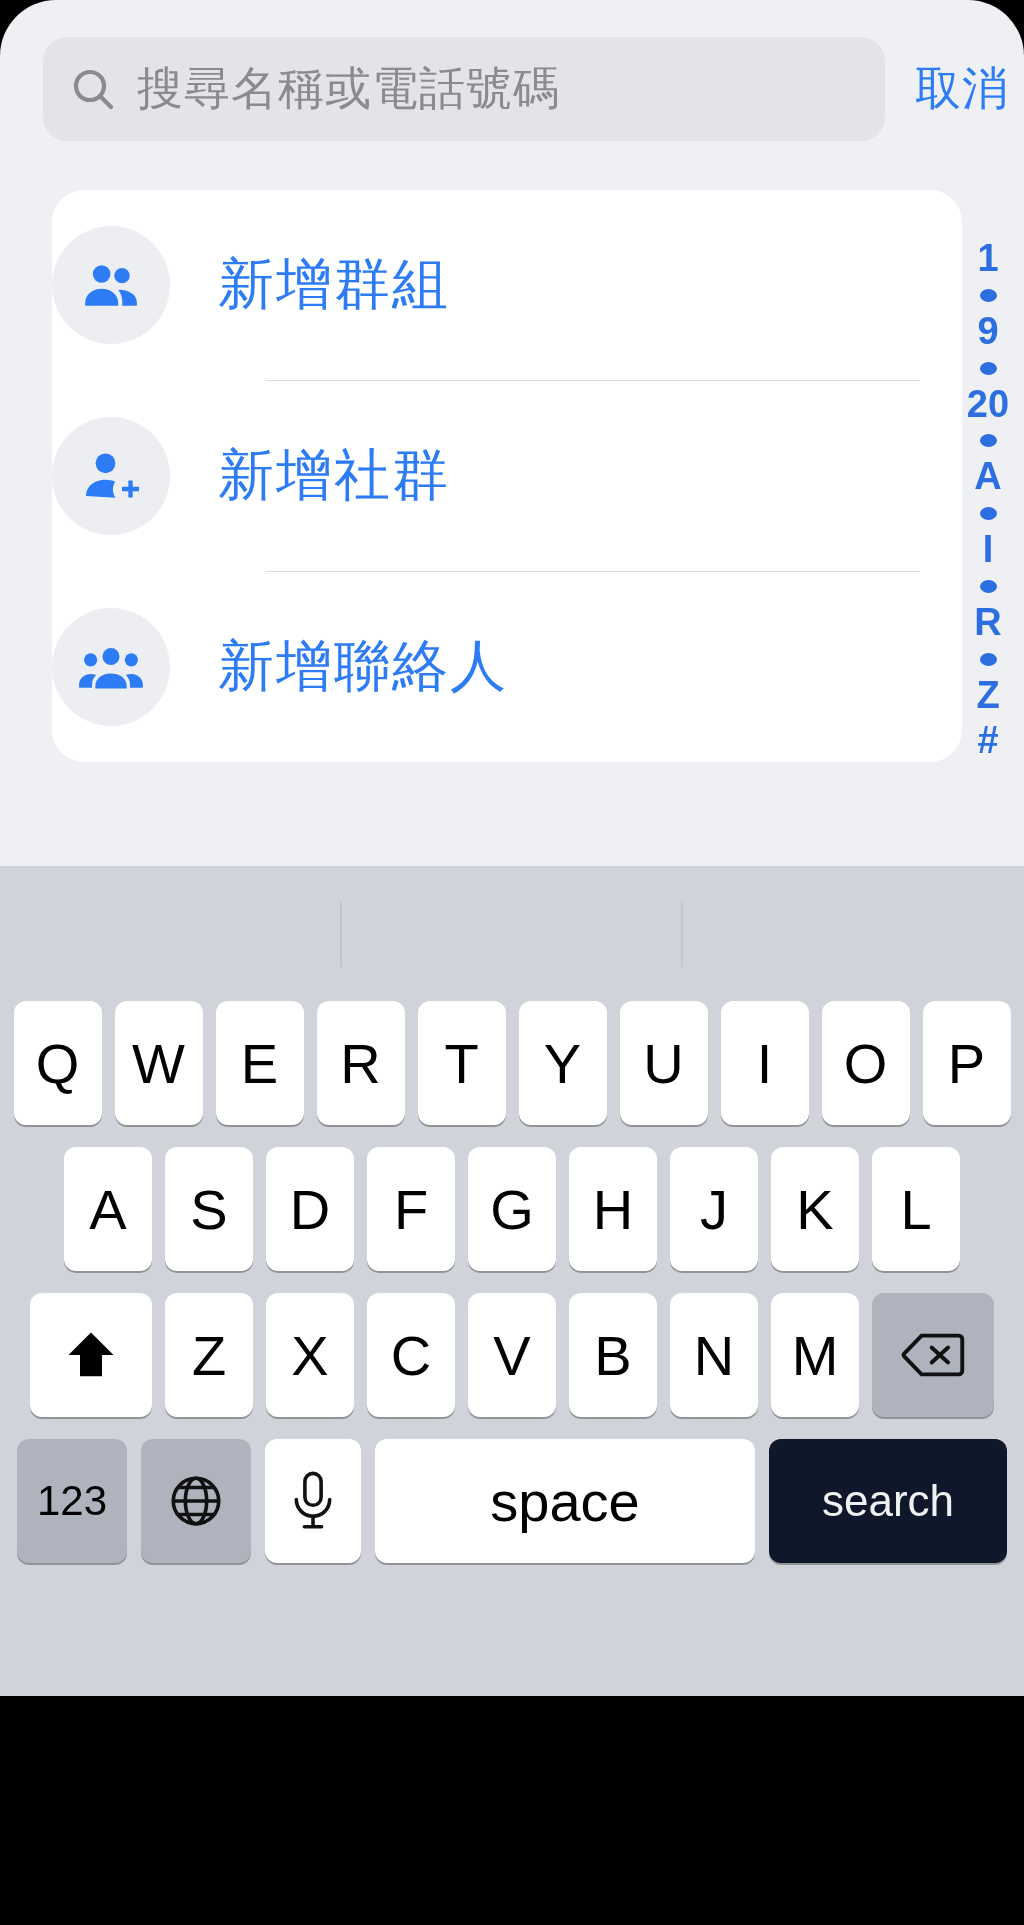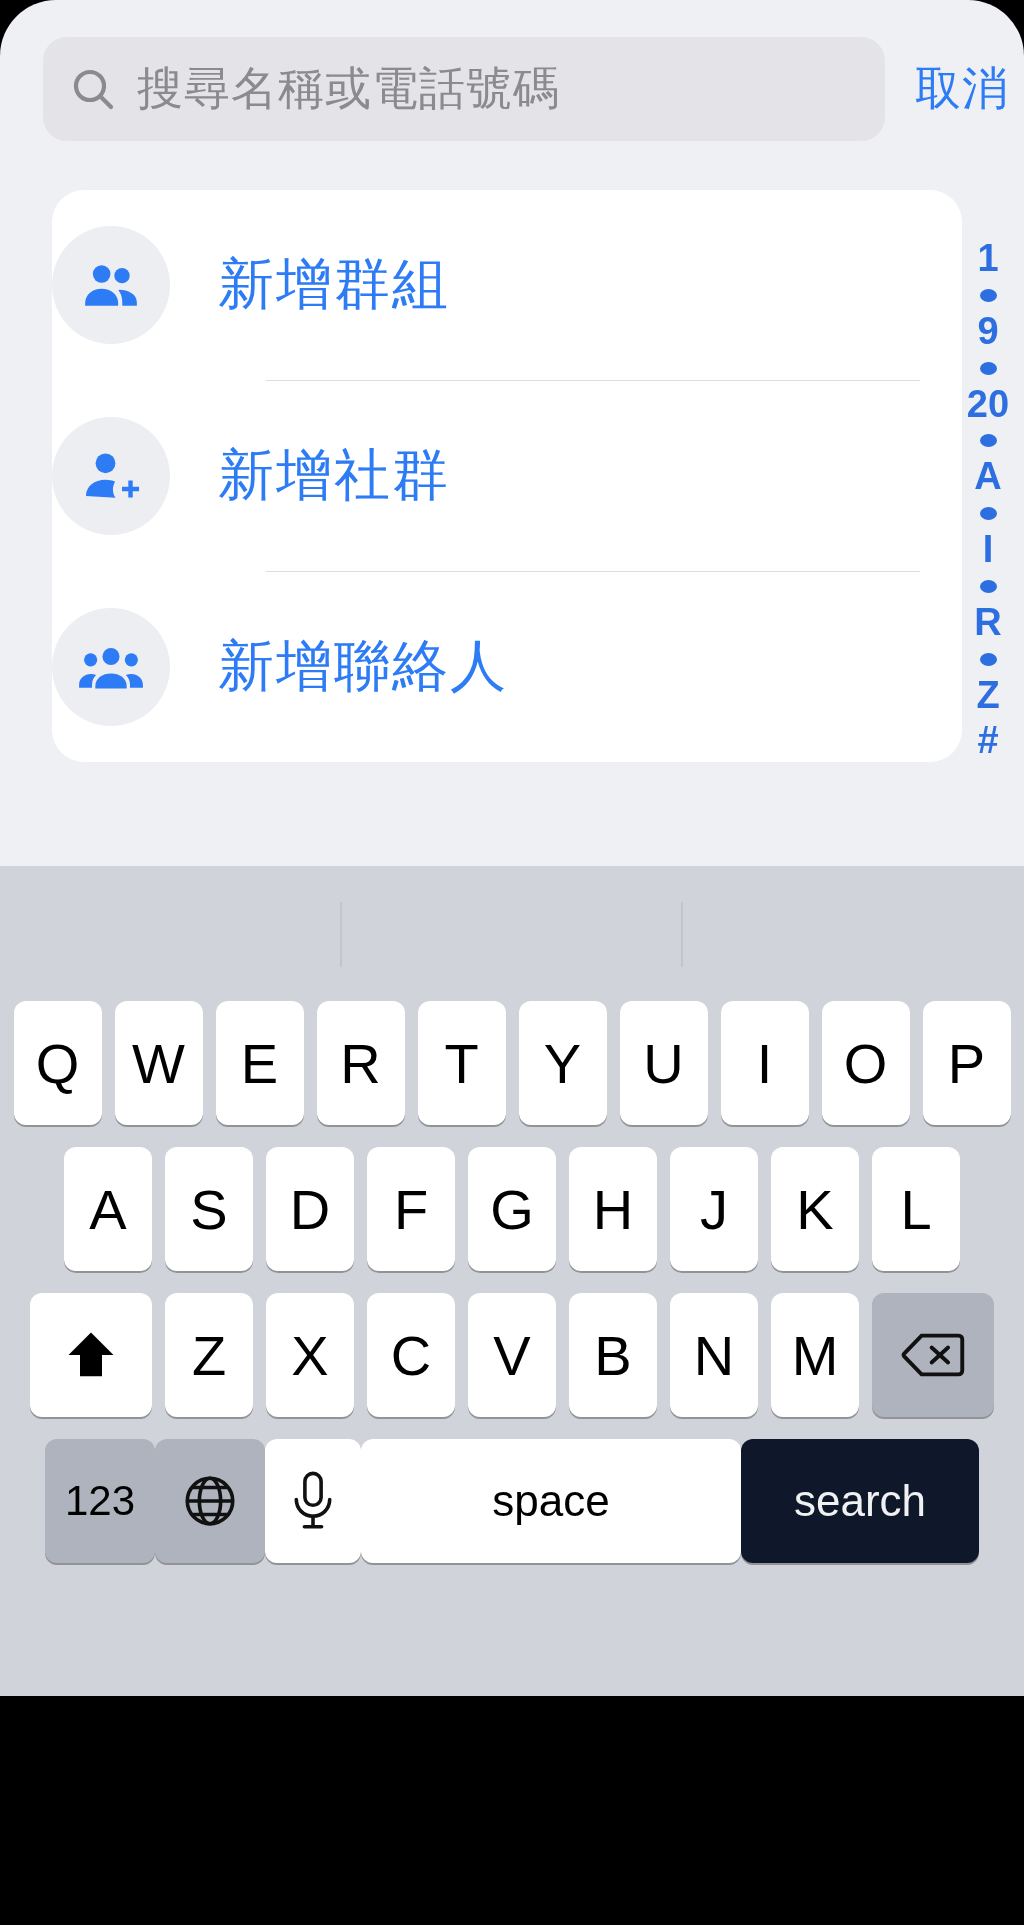--- a/index.html
+++ b/index.html
@@ -156,21 +156,21 @@
 
   .krow {
     display: flex;
     justify-content: center;
     align-items: center;
     margin-bottom: 22px;
   }
   .krow.r1 { gap: 13px; padding: 0 6px; }
   .krow.r2 { gap: 13px; padding: 0 56px; }
   .krow.r3 { gap: 13px; padding: 0 6px; }
-  .krow.r4 { padding: 0 8px; margin-bottom: 0; }
+  .krow.r4 { gap: 14px; padding: 0 8px; margin-bottom: 0; }
 
   .key {
     background: #ffffff;
     border-radius: 12px;
     box-shadow: 0 2px 0 rgba(0,0,0,0.30);
     display: flex;
     align-items: center;
     justify-content: center;
     font-size: 56px;
     color: #000;
@@ -180,21 +180,21 @@
     user-select: none;
   }
   .key.mod {
     background: #aeb3bd;
     width: 122px;
   }
   .key.shift { width: 122px; background:#ffffff; }
   .key.num { width: 110px; font-size: 42px; background:#aeb3bd; }
   .key.globe { width: 110px; background:#aeb3bd; }
   .key.mic { width: 96px; background:#ffffff; }
-  .key.space { flex: 1; max-width: 380px; font-size: 44px; }
+  .key.space { flex: 1; max-width: 380px; font-size: 56px; }
   .key.search-key {
     width: 238px;
     background: #0f172a;
     color: #f0f1f3;
     font-size: 44px;
   }
   .key svg { display:block; }
 
   .home-indicator-area {
     position: absolute;

